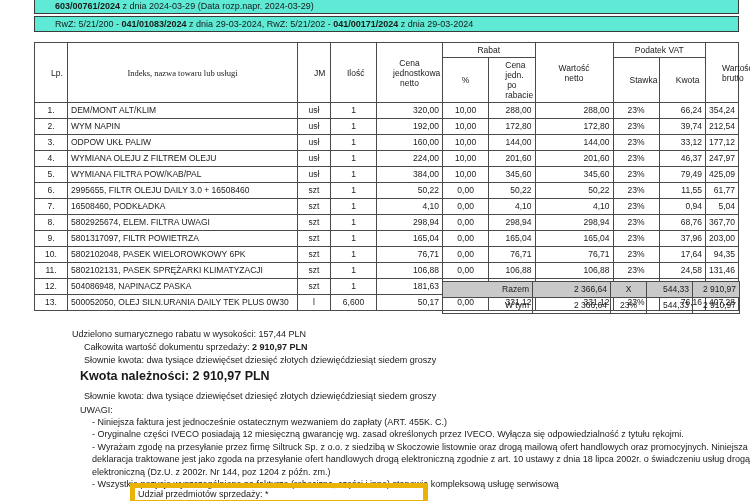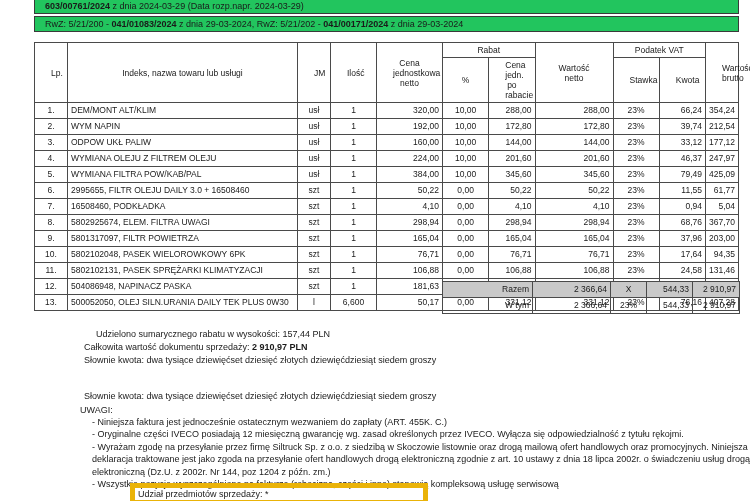--- a/index.html
+++ b/index.html
@@ -13,23 +13,23 @@
   }
   .page{position:relative;width:750px;height:501px;}
 
   
   .refbox{
     position:absolute;
     border:1px solid #3a3a3a;
     box-sizing:border-box;
     font-size:9px;
     line-height:12px;
-    padding:1px 10px;
+    padding:1px 20px;
     white-space:nowrap;
-    background:#22c55e;
+    background:#5eead4;
   }
   #ref-top{left:34px;top:-1px;width:705px;height:15px;border-top:none;}
   #ref-rwz{left:34px;top:16px;width:705px;height:16px;}
   .b{font-weight:bold;}
 
   
   #items{
     position:absolute;left:34px;top:42px;width:705px;
     border-collapse:collapse;
     font-size:8.5px;
@@ -49,21 +49,21 @@
     padding:2px 16px;
   }
   #items tbody td{height:16px;line-height:11px;}
   .c{text-align:center;}
   .r{text-align:right;}
   .l{text-align:left;}
   .hdr-small{font-size:7px;line-height:8px;}
 
   
   .w-lp{width:26px;}
-  .w-idx{width:230px;}
+  .w-idx{width:230px;font-family:Liberation Serif, serif;}
   .w-jm{width:30px;}
   .w-ilosc{width:46px;}
   .w-cena{width:66px;}
   .w-proc{width:34px;}
   .w-rab{width:82px;}
   .w-netto{width:78px;}
   .w-staw{width:36px;}
   .w-kwota{width:46px;}
   .w-brutto{width:31px;}
 
@@ -85,21 +85,21 @@
   .t-netto{width:78px;text-align:right;}
   .t-staw{width:36px;text-align:center;}
   .t-kwota{width:46px;text-align:right;}
   .t-brutto{width:47px;text-align:right;}
   .row-razem td{background:#c9c9c9;}
 
   
   .sum{
     position:absolute;font-size:9px;line-height:12px;white-space:nowrap;
   }
-  #sum-rabat{left:96px;top:328px;}
+  #sum-rabat{left:72px;top:328px;}
   #sum-calkowita{left:84px;top:341px;}
   #sum-slownie1{left:84px;top:354px;}
   #kwota-naleznosci{
     position:absolute;left:80px;top:369px;
     font-size:12.5px;font-weight:bold;white-space:nowrap;
   }
   #sum-slownie2{left:84px;top:390px;}
 
   
   #uwagi-title{
@@ -351,20 +351,21 @@
   </table>
 
   <div class="sum" id="sum-rabat">Udzielono sumarycznego rabatu w wysokości:  157,44  PLN</div>
 
   <div class="sum" id="sum-calkowita">
     <span>Całkowita wartość dokumentu sprzedaży: </span><span class="b">2 910,97  PLN</span>
   </div>
 
   <div class="sum" id="sum-slownie1">Słownie kwota:  dwa tysiące dziewięćset dziesięć złotych dziewięćdziesiąt siedem groszy</div>
 
+  <div id="kwota-naleznosci">Kwota należności:  2 910,97  PLN</div>
 
   <div class="sum" id="sum-slownie2">Słownie kwota:  dwa tysiące dziewięćset dziesięć złotych dziewięćdziesiąt siedem groszy</div>
 
   <div id="uwagi-title">UWAGI:</div>
   <div id="uwagi-list">
       <div class="u-item">- Niniejsza faktura jest jednocześnie ostatecznym wezwaniem do zapłaty (ART. 455K. C.)</div>
       <div class="u-item">- Oryginalne części IVECO posiadają 12 miesięczną gwarancję wg. zasad określonych przez IVECO. Wyłącza się odpowiedzialność z tytułu rękojmi.</div>
       <div class="u-item">- Wyrażam zgodę na przesyłanie przez firmę Siltruck Sp. z o.o. z siedzibą w Skoczowie listownie oraz drogą mailową ofert handlowych oraz promocyjnych. Niniejsza deklaracja traktowane jest jako zgoda na przesyłanie ofert handlowych drogą elektroniczną zgodnie z art. 10 ustawy z dnia 18 lipca 2002r. o świadczeniu usług drogą elektroniczną (Dz.U. z 2002r. Nr 144, poz 1204 z późn. zm.)</div>
       <div class="u-item">- Wszystkie pozycje wyszczególnione na fakturze (robocizna, części i inne) stanowią kompleksową usługę serwisową</div>
     </div>

